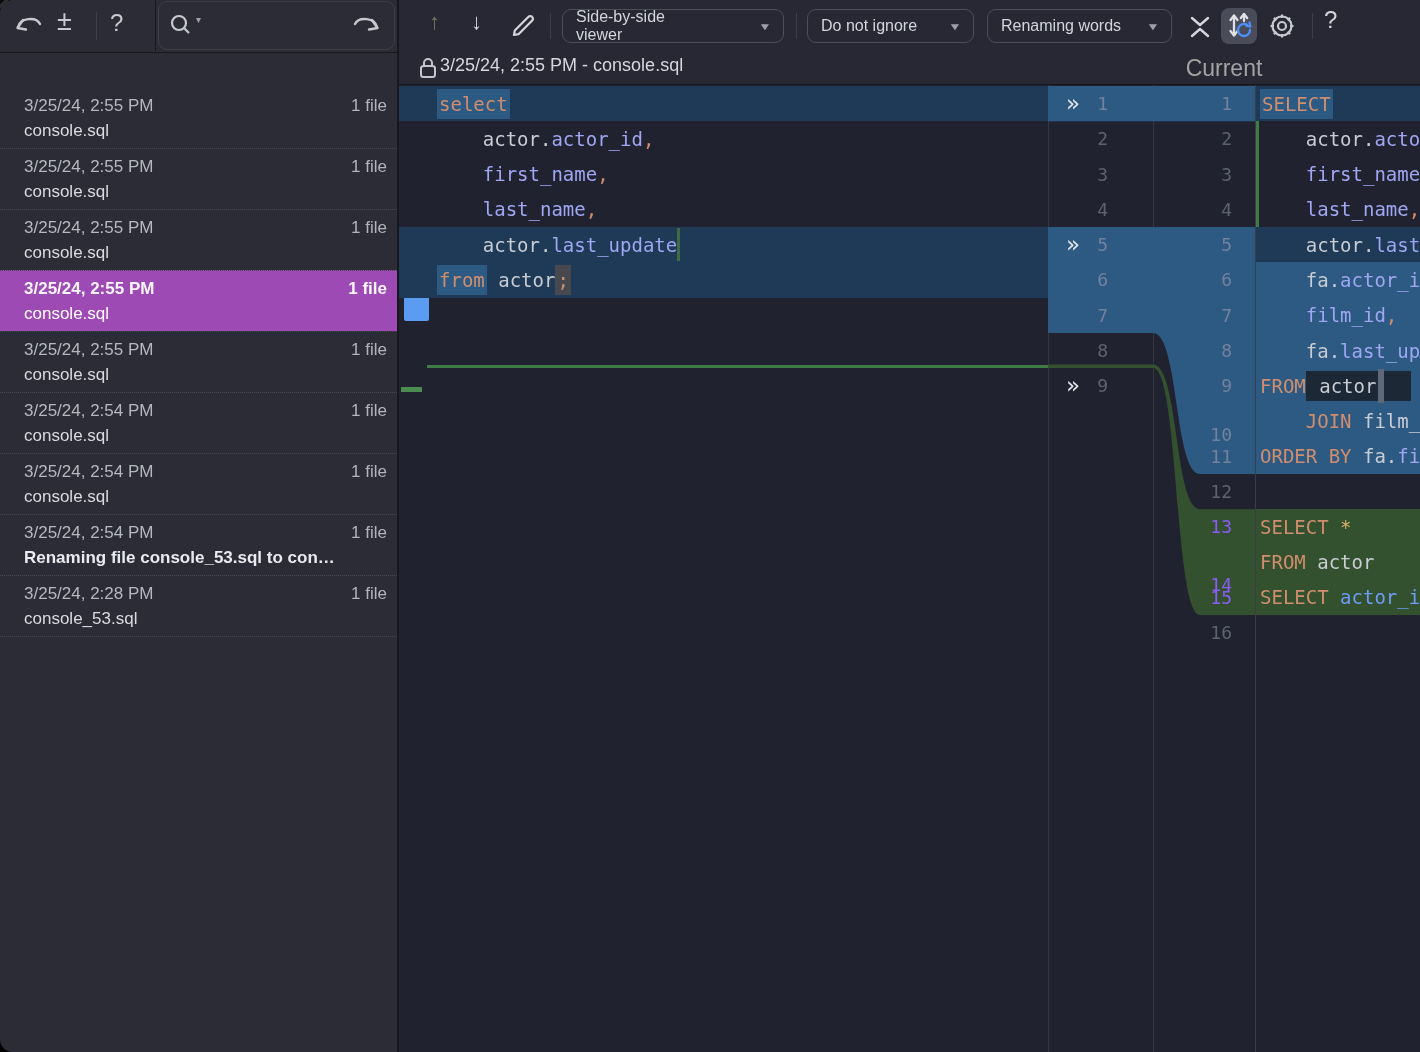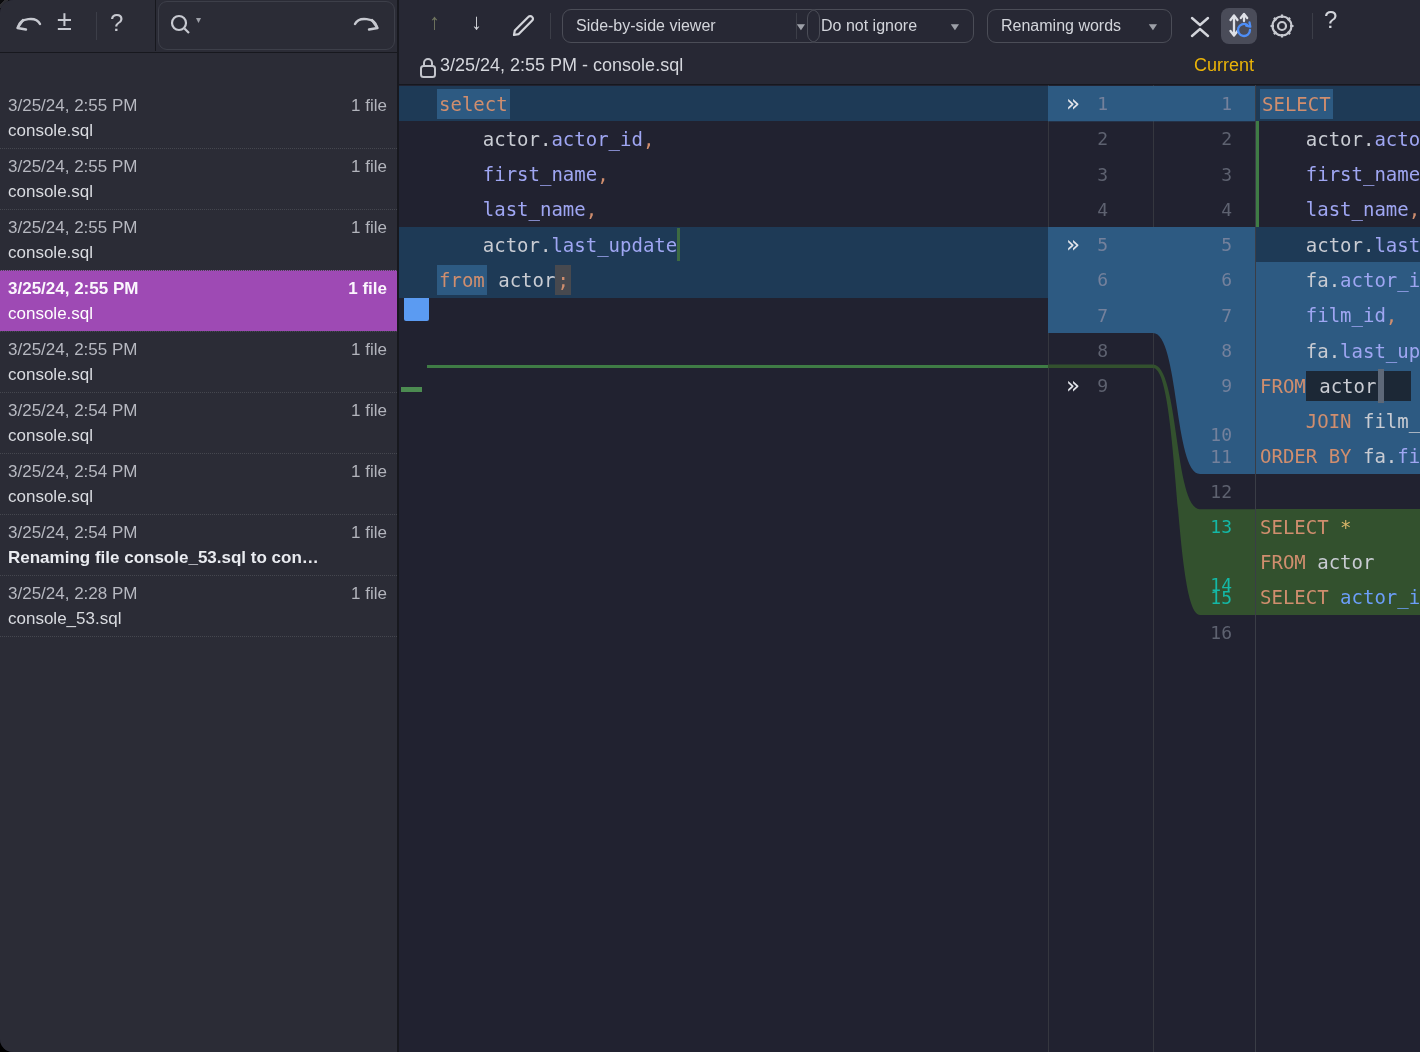--- a/index.html
+++ b/index.html
@@ -22,50 +22,50 @@
   #sb-search .inner{position:absolute;inset:1px 2px 1px 2px;border:1px solid #3d3f49;border-radius:9px;}
   #sb-mag{position:absolute;left:12px;top:12px;}
   #sb-mag-caret{position:absolute;left:40px;top:14px;font-size:10px;color:#9da0a8;}
   #sb-revert{position:absolute;right:16px;top:11px;}
 
   #sb-group{position:absolute;left:0;top:56px;width:100%;height:28px;display:flex;align-items:center;gap:9px;color:#6d707e;font-weight:700;font-size:17px;}
   #sb-group::before,#sb-group::after{content:"";height:2px;background:#4a4c57;flex:1;}
   #sb-group::before{max-width:125px;}
 
   #history-list{position:absolute;left:0;top:88px;width:100%;border-bottom:1px dotted #45474f;}
-  .hist-item{height:55px;padding:5px 10px 0 8px;box-sizing:content-box;}
+  .hist-item{height:55px;padding:5px 10px 0 24px;box-sizing:content-box;}
   .hist-item + .hist-item{border-top:1px dotted #45474f;}
   .hist-item .r1{display:flex;justify-content:space-between;font-size:17px;color:#b6b8c0;line-height:25px;}
   .hist-item .r1 .cnt{color:#b2b4bc;}
   .hist-item .r2{font-size:17px;color:#d9dbe0;line-height:26px;white-space:nowrap;overflow:hidden;}
   .hist-item.bold .r2{font-weight:700;color:#e9ebf0;}
   .hist-item.selected{background:var(--accent);margin:0 0 0 0;}
   .hist-item.selected .r1,.hist-item.selected .r1 .cnt{color:#fbf6fd;font-weight:600;}
   .hist-item.selected .r2{color:#ffffff;}
 
   
   #diff-chrome{position:absolute;left:399px;top:0;right:0;height:84px;background:var(--chromebg);border-bottom:1px solid var(--border);}
   .tb-ic{position:absolute;color:#d3d5db;}
   #tb-up{left:30px;top:9px;font-size:22px;color:#70755f;}
   #tb-down{left:72px;top:9px;font-size:22px;}
   #tb-pencil{left:110px;top:12px;}
   #tb-div1{left:151px;top:13px;height:26px;}
   .dd{position:absolute;top:9px;height:34px;border:1px solid #4b4d57;border-radius:9px;display:flex;align-items:center;gap:11px;padding:0 13px;color:#d3d5db;font-size:16px;box-sizing:border-box;}
   .dd .caret{font-size:10px;color:#9da0a8;transform:scaleX(1.4);}
-  #dd-viewer{left:163px;width:258px;justify-content:space-between;gap:48px;}
+  #dd-viewer{left:163px;width:222px;justify-content:space-between;gap:48px;}
   #dd-ignore{left:408px;width:167px;justify-content:space-between;}
   #dd-highlight{left:588px;width:185px;justify-content:space-between;}
   #tb-collapse{left:787px;top:13px;}
   #tb-sync{left:822px;top:8px;width:36px;height:36px;background:#4a4c59;border-radius:8px;}
   #tb-gear{left:868px;top:11px;}
   #tb-div2{left:913px;top:13px;height:26px;}
   #tb-help{left:925px;top:6px;font-size:24px;}
   #hdr-lock{position:absolute;left:18px;top:56px;}
   #hdr-title{position:absolute;left:41px;top:55px;font-size:18px;color:#d5d7dd;}
-  #hdr-current{position:absolute;left:825px;top:55px;transform:translateX(-50%);font-size:18px;color:#eab308;}
+  #hdr-current{position:absolute;left:825px;top:55px;transform:translateX(-50%);font-size:23px;color:#a3a3a3;}
 
   
   #diff-body{position:absolute;left:399px;top:85px;right:0;bottom:0;background:var(--editorbg);}
   #left-editor{position:absolute;left:0;top:0;width:649px;height:100%;overflow:hidden;}
   #mid-gutter{position:absolute;left:649px;top:0;width:207px;height:100%;}
   #right-editor{position:absolute;left:856px;top:0;right:0;height:100%;overflow:hidden;border-left:1px solid #3a3d46;}
   #gut-svg{position:absolute;left:0;top:0;}
   .gline{position:absolute;top:0;bottom:0;width:1px;background:#35373f;}
 
   .code-line{position:absolute;height:35.27px;display:flex;align-items:center;font-family:"DejaVu Sans Mono",monospace;font-size:19px;white-space:pre;}
@@ -81,21 +81,21 @@
   .c-star{color:#d9b66a;}
   .c-ref{color:#6c9ef8;}
   .box-word{background:var(--diffword);padding:4px 2px;}
   .box-gray{background:#47494f;padding:4px 2px;}
   .box-dark{background:#1c2836;padding:4px 2px;}
   .caret-green{display:inline-block;width:3px;height:33px;background:#3e6b42;vertical-align:middle;}
   .caret-gray{display:inline-block;width:2px;height:26px;background:#5d6878;vertical-align:middle;}
 
   .num{position:absolute;font-family:"DejaVu Sans Mono",monospace;font-size:18px;height:35.27px;line-height:35.27px;text-align:right;color:#5e6270;}
   .num.onblue{color:#74819c;}
-  .num.ongreen{color:#14b8a6;}
+  .num.ongreen{color:#8b5cf6;}
   .num.lcol{left:0;width:60px;}
   .num.rcol{left:120px;width:64px;}
   .apply-chev{position:absolute;left:18px;width:30px;height:35.27px;line-height:34px;color:#e2e4ea;font-size:23px;letter-spacing:-2px;font-family:"DejaVu Sans",sans-serif;}
 
   
   #lg-check{position:absolute;left:5px;top:3px;}
   #lg-underline{position:absolute;left:5px;top:24px;width:31px;height:4px;background:#4c8cf0;border-radius:2px;}
   #lg-bluebar{position:absolute;left:5px;top:166px;width:25px;height:70px;background:#5b9bf2;border-radius:2px;}
   #lg-greendash{position:absolute;left:2px;top:302px;width:21px;height:5px;background:#4c8b51;}
   #lg-greenline{position:absolute;left:28px;top:279.5px;right:0;height:3px;background:#3f7c45;}

